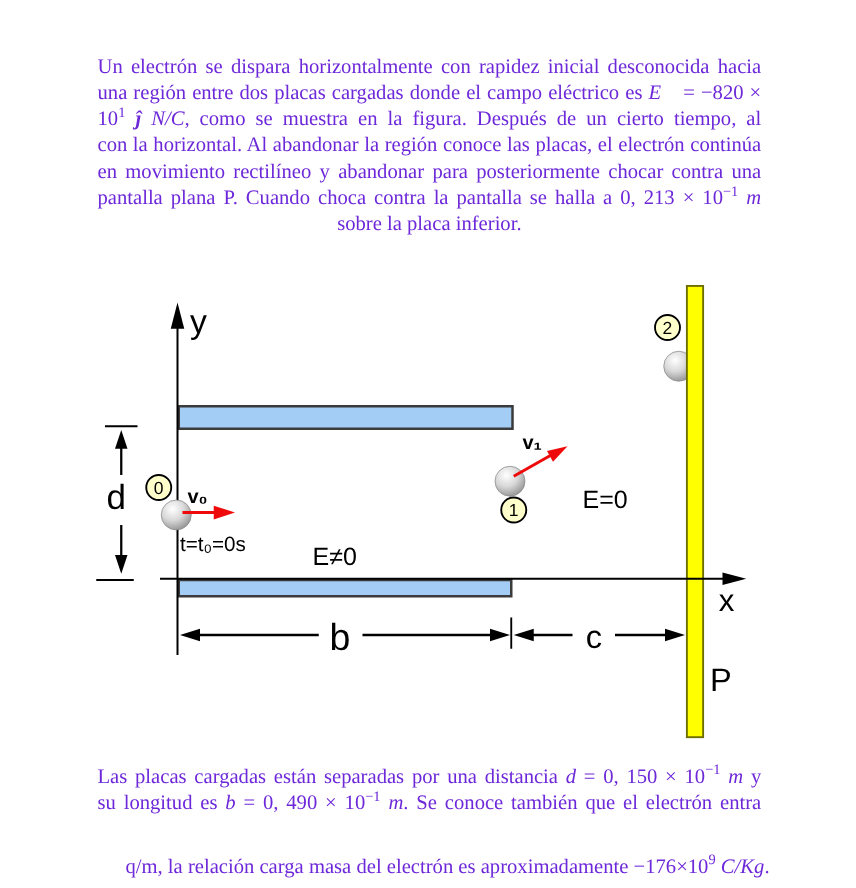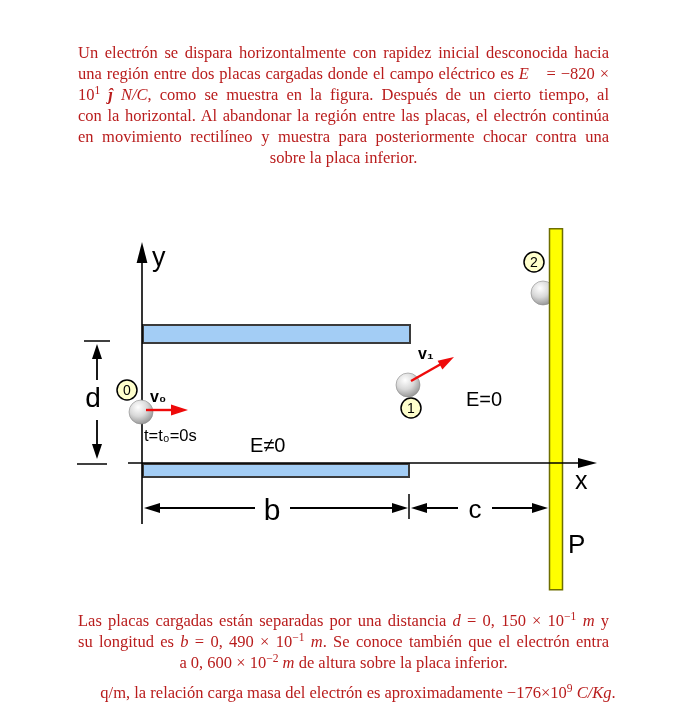--- a/index.html
+++ b/index.html
@@ -1,18 +1,18 @@
 <!DOCTYPE html>
 <html><head>
 <meta charset="utf-8">
 <style>
   html,body { margin:0; padding:0; background:#ffffff; }
   .page {
     position:relative; width:685px; height:710px; background:#ffffff;
-    font-family:"Liberation Serif", serif; color:#b91c1c; overflow:hidden;
+    font-family:"Liberation Serif", serif; color:#6d28d9; overflow:hidden;
   }
   .textblock { position:absolute; left:78px; width:531px; font-size:16.5px; }
   .tline { height:21px; line-height:21px; text-align:justify; overflow:hidden; white-space:normal; }
   .tline::after { content:""; display:inline-block; width:100%; height:0; }
   .tline.last { text-align:center; }
   .tline.last::after { content:none; }
   .tline sup, .tline sub { font-size:0.7em; line-height:0; }
   #intro    { top:42px; }
   #notes    { top:610px; }
   #footnote { top:682px; width:560px; }
@@ -23,22 +23,23 @@
 </style>
 </head>
 <body>
 
 <div class="page">
 
   <div class="textblock" id="intro">
     <div class="tline">Un electrón se dispara horizontalmente con rapidez inicial desconocida hacia</div>
     <div class="tline">una región entre dos placas cargadas donde el campo eléctrico es <i>E⃗</i> = −820 ×</div>
     <div class="tline">10<sup>1</sup> <b><i>ĵ</i></b> <i>N/C</i>, como se muestra en la figura. Después de un cierto tiempo, al</div>
-    <div class="tline">con la horizontal. Al abandonar la región entre las placas, el electrón continúa</div>
-    <div class="tline">en movimiento rectilíneo y muestra para posteriormente chocar contra una</div>
+    <div class="tline">con la horizontal. Al abandonar la región conoce las placas, el electrón continúa</div>
+    <div class="tline">en movimiento rectilíneo y abandonar para posteriormente chocar contra una</div>
+    <div class="tline">pantalla plana P. Cuando choca contra la pantalla se halla a 0, 213 × 10<sup>−1</sup> <i>m</i></div>
     <div class="tline last">sobre la placa inferior.</div>
   </div>
 
   <svg id="diagram-svg" width="685" height="366" viewBox="0 0 685 366">
     <defs>
       <radialGradient id="sphereGrad" cx="0.38" cy="0.3" r="0.85">
         <stop offset="0" stop-color="#ffffff"></stop>
         <stop offset="0.45" stop-color="#d8d8d8"></stop>
         <stop offset="1" stop-color="#7d7d7d"></stop>
       </radialGradient>
@@ -115,20 +116,19 @@
       <line x1="492" y1="280" x2="535" y2="280" class="dim-line"></line>
       <polygon points="548,280 532,275 532,285" fill="#000"></polygon>
     </g>
 
     <text x="568" y="325" class="diag-label" font-size="26">P</text>
   </svg>
 
   <div class="textblock" id="notes">
     <div class="tline">Las placas cargadas están separadas por una distancia <i>d</i> = 0, 150 × 10<sup>−1</sup> <i>m</i> y</div>
     <div class="tline">su longitud es <i>b</i> = 0, 490 × 10<sup>−1</sup> <i>m</i>. Se conoce también que el electrón entra</div>
-    <div class="tline last">a 0, 600 × 10<sup>−2</sup> <i>m</i> de altura sobre la placa inferior.</div>
   </div>
 
   <div class="textblock" id="footnote">
     <div class="tline last">q/m, la relación carga masa del electrón es aproximadamente −176×10<sup>9</sup> <i>C/Kg</i>.</div>
   </div>
 
 </div>
 
 </body></html>

